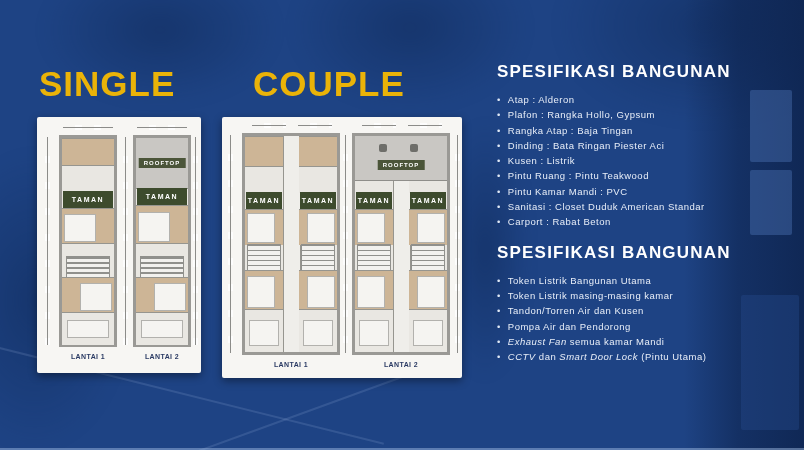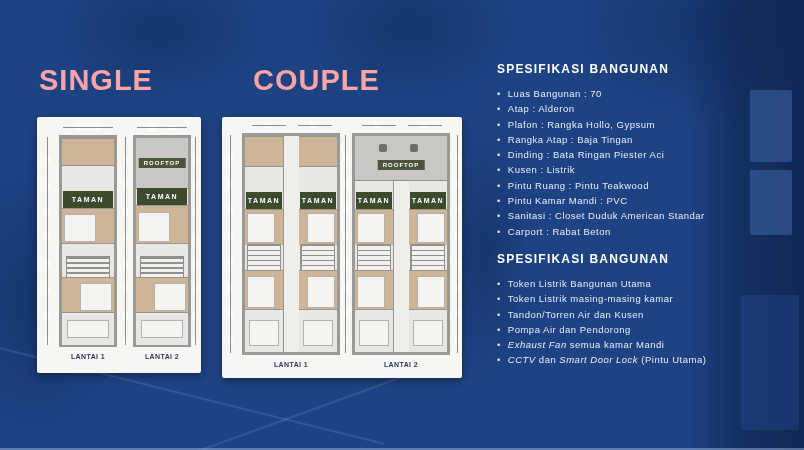--- a/index.html
+++ b/index.html
@@ -9,21 +9,21 @@
   .bg{position:absolute;inset:0;}
   .blob{position:absolute;border-radius:50%;filter:blur(7px);opacity:.5;
         background:radial-gradient(closest-side,rgba(14,39,84,.95),rgba(14,39,84,0));}
   .bld{position:absolute;right:0;top:0;width:120px;height:450px;
        background:linear-gradient(90deg,rgba(12,33,74,0),rgba(12,33,74,.55) 45%,rgba(12,33,74,.8));}
   .win{position:absolute;background:rgba(96,140,210,.32);border-radius:2px;}
   .win2{position:absolute;background:rgba(35,70,135,.45);border-radius:2px;}
   .diag{position:absolute;height:2px;background:rgba(190,212,245,.14);}
   .bottomline{position:absolute;left:0;right:0;bottom:0;height:2px;background:rgba(170,198,235,.45);}
   
-  .title{position:absolute;color:#fca5a5;font-weight:bold;font-size:29px;letter-spacing:1px;}
+  .title{position:absolute;color:#eab308;font-weight:bold;font-size:35px;letter-spacing:1px;}
   
   .card{position:absolute;background:#f7f6f3;border-radius:2px;
         box-shadow:0 3px 9px rgba(0,0,0,.4);}
   .strip{position:absolute;top:18px;width:58px;height:212px;box-sizing:border-box;
          border:3px solid #9a9995;background:#e9e7e2;}
   .strip-w{top:16px;width:98px;height:222px;}
   .sec{position:absolute;left:0;right:0;}
   .beige{background:#cdb596;border-top:1px solid #96958f;}
   .tile{background:#e9e7e2;border-top:1px solid #96958f;}
   .taman{position:absolute;left:1px;right:1px;background:#3d4b2d;display:flex;
@@ -45,21 +45,21 @@
   .floor-label{position:absolute;font-size:7px;font-weight:bold;color:#2a3a63;
         letter-spacing:.4px;text-align:center;}
   .dimv{position:absolute;width:5px;
         background:repeating-linear-gradient(to bottom,transparent 0 19px,#fdfdfd 19px 26px);}
   .dimv::before{content:"";position:absolute;left:2px;top:0;bottom:0;width:1px;background:#8c8c89;}
   .dimh{position:absolute;height:5px;
         background:repeating-linear-gradient(to right,transparent 0 12px,#fdfdfd 12px 19px);}
   .dimh::before{content:"";position:absolute;top:2px;left:0;right:0;height:1px;background:#8c8c89;}
   
   .panel{position:absolute;left:497px;top:62px;width:302px;color:#fff;}
-  .heading{font-size:12px;font-weight:bold;letter-spacing:1.2px;margin:0 0 10px 0;color:#fff;}
+  .heading{font-size:17px;font-weight:bold;letter-spacing:1.2px;margin:0 0 10px 0;color:#fff;}
   .heading2{margin-top:13px;}
   .blist{list-style:none;margin:0;padding:0;}
   .blist li{font-size:9.5px;line-height:15.3px;letter-spacing:.5px;color:#e8eef8;}
   .blist li::before{content:"•";margin-right:7px;color:#dfe8f5;}
 </style>
 </head>
 <body>
 
 <div class="canvas">
 
@@ -221,21 +221,20 @@
       </div>
     </div>
 
     <div class="floor-label" style="left:20px;top:244px;width:98px">LANTAI 1</div>
     <div class="floor-label" style="left:130px;top:244px;width:98px">LANTAI 2</div>
   </div>
 
   <div class="panel">
     <h2 class="heading">SPESIFIKASI BANGUNAN</h2>
     <ul class="blist">
-      <li>Luas Bangunan : 70</li>
       <li>Atap : Alderon</li>
       <li>Plafon : Rangka Hollo, Gypsum</li>
       <li>Rangka Atap : Baja Tingan</li>
       <li>Dinding : Bata Ringan Piester Aci</li>
       <li>Kusen : Listrik</li>
       <li>Pintu Ruang : Pintu Teakwood</li>
       <li>Pintu Kamar Mandi : PVC</li>
       <li>Sanitasi : Closet Duduk American Standar</li>
       <li>Carport : Rabat Beton</li>
     </ul>

